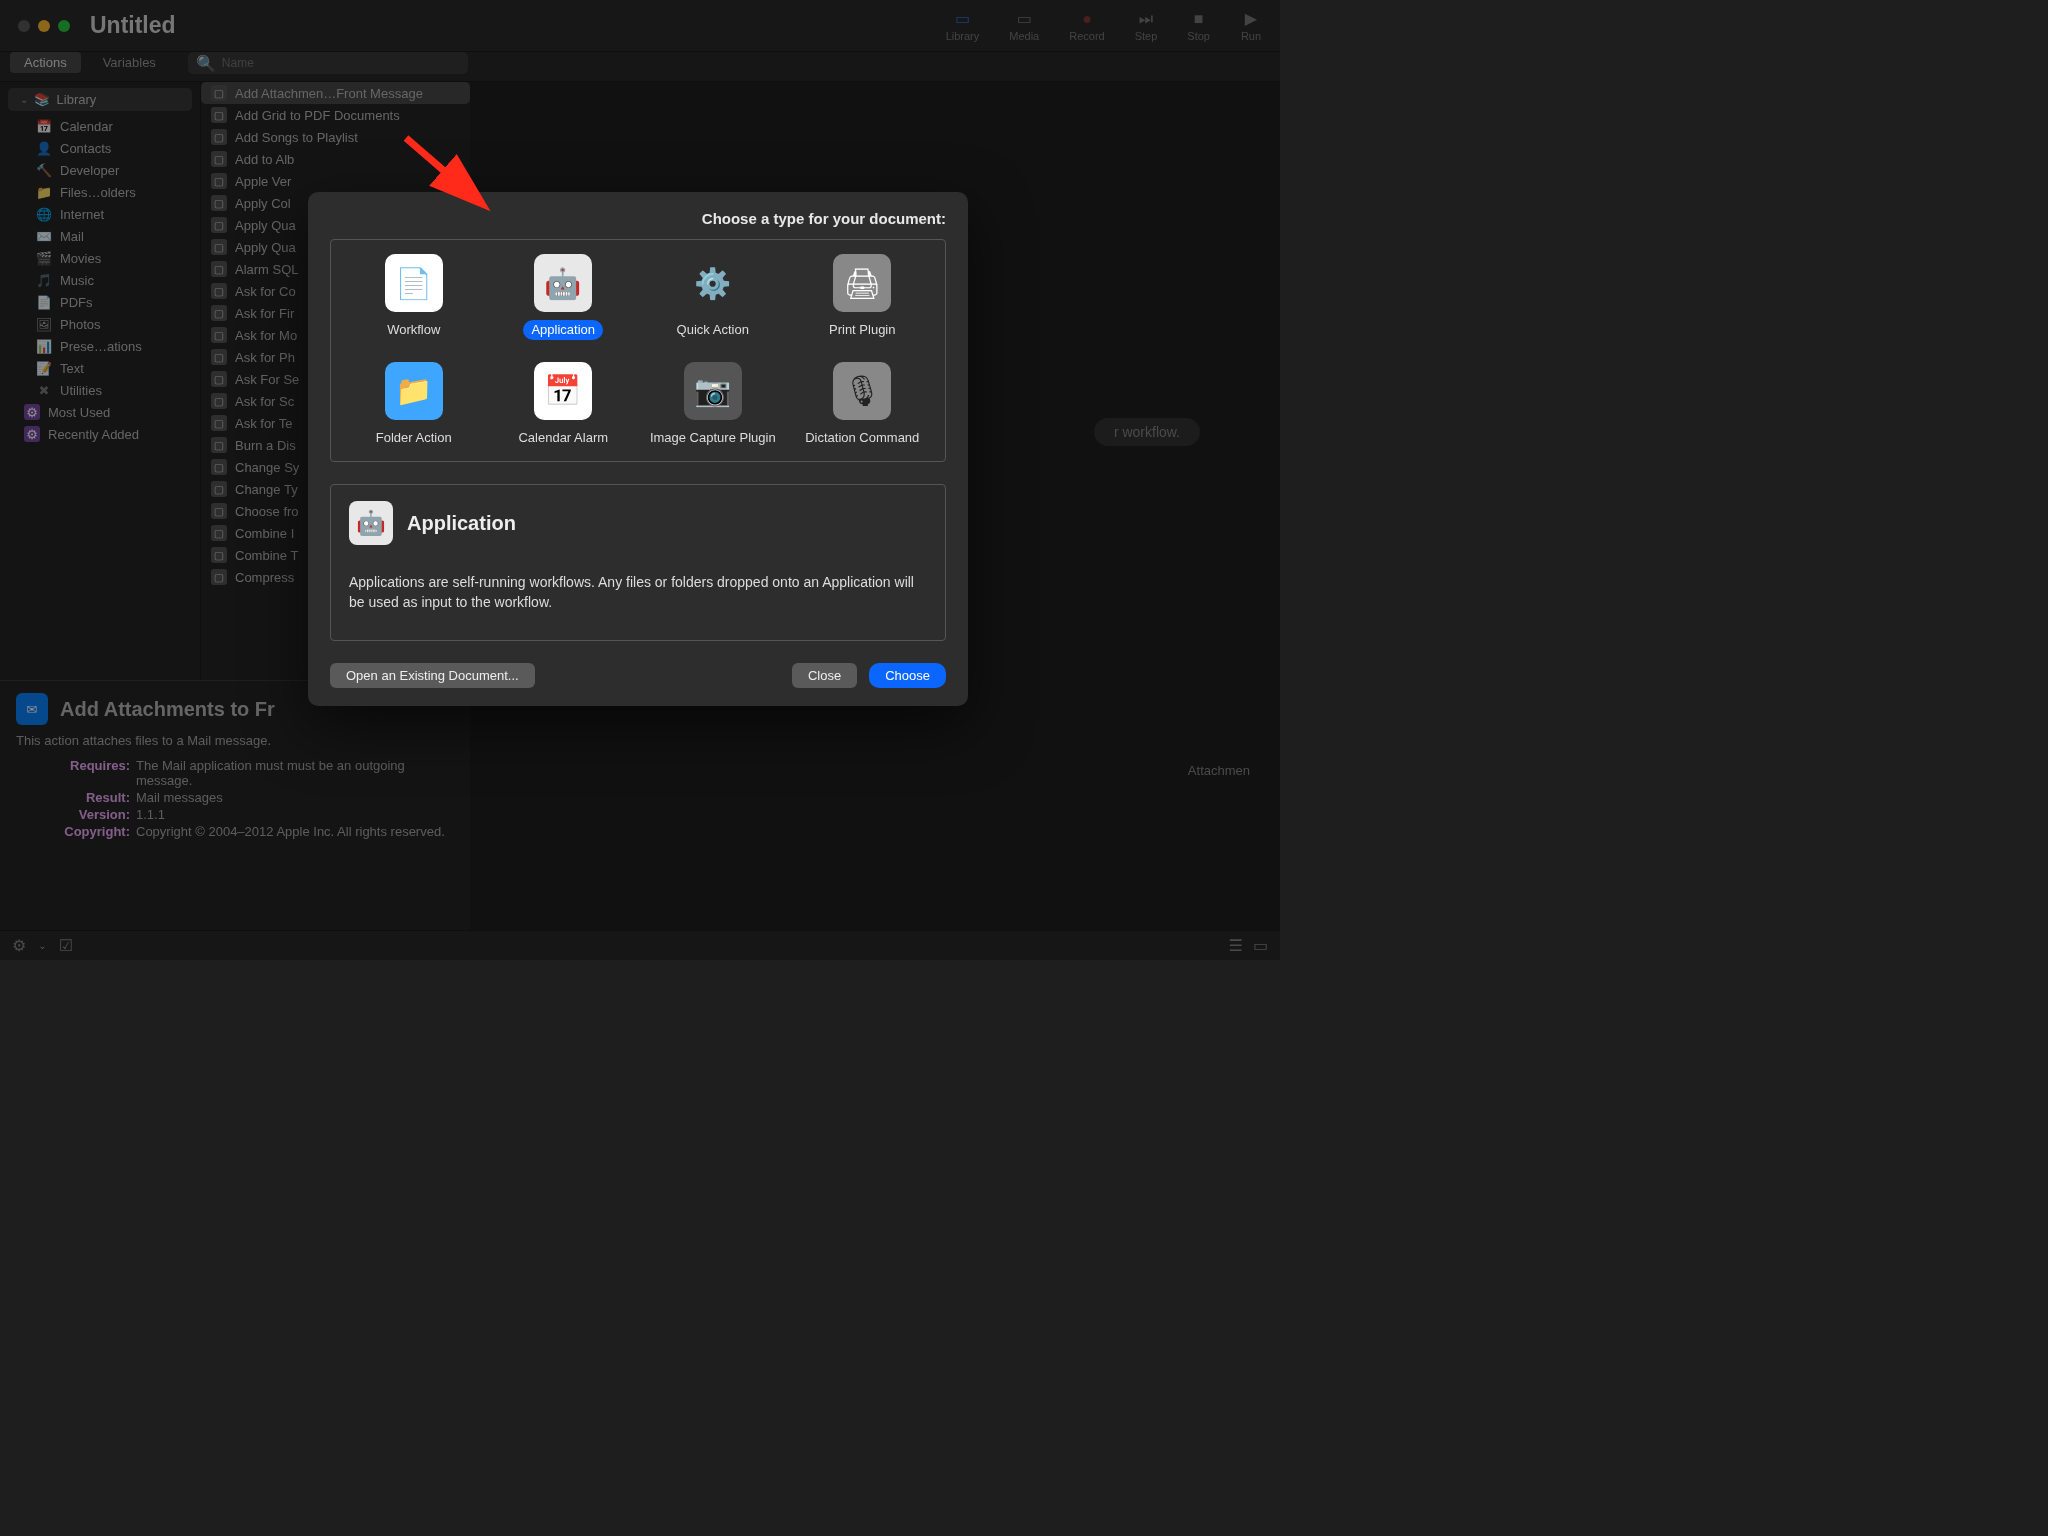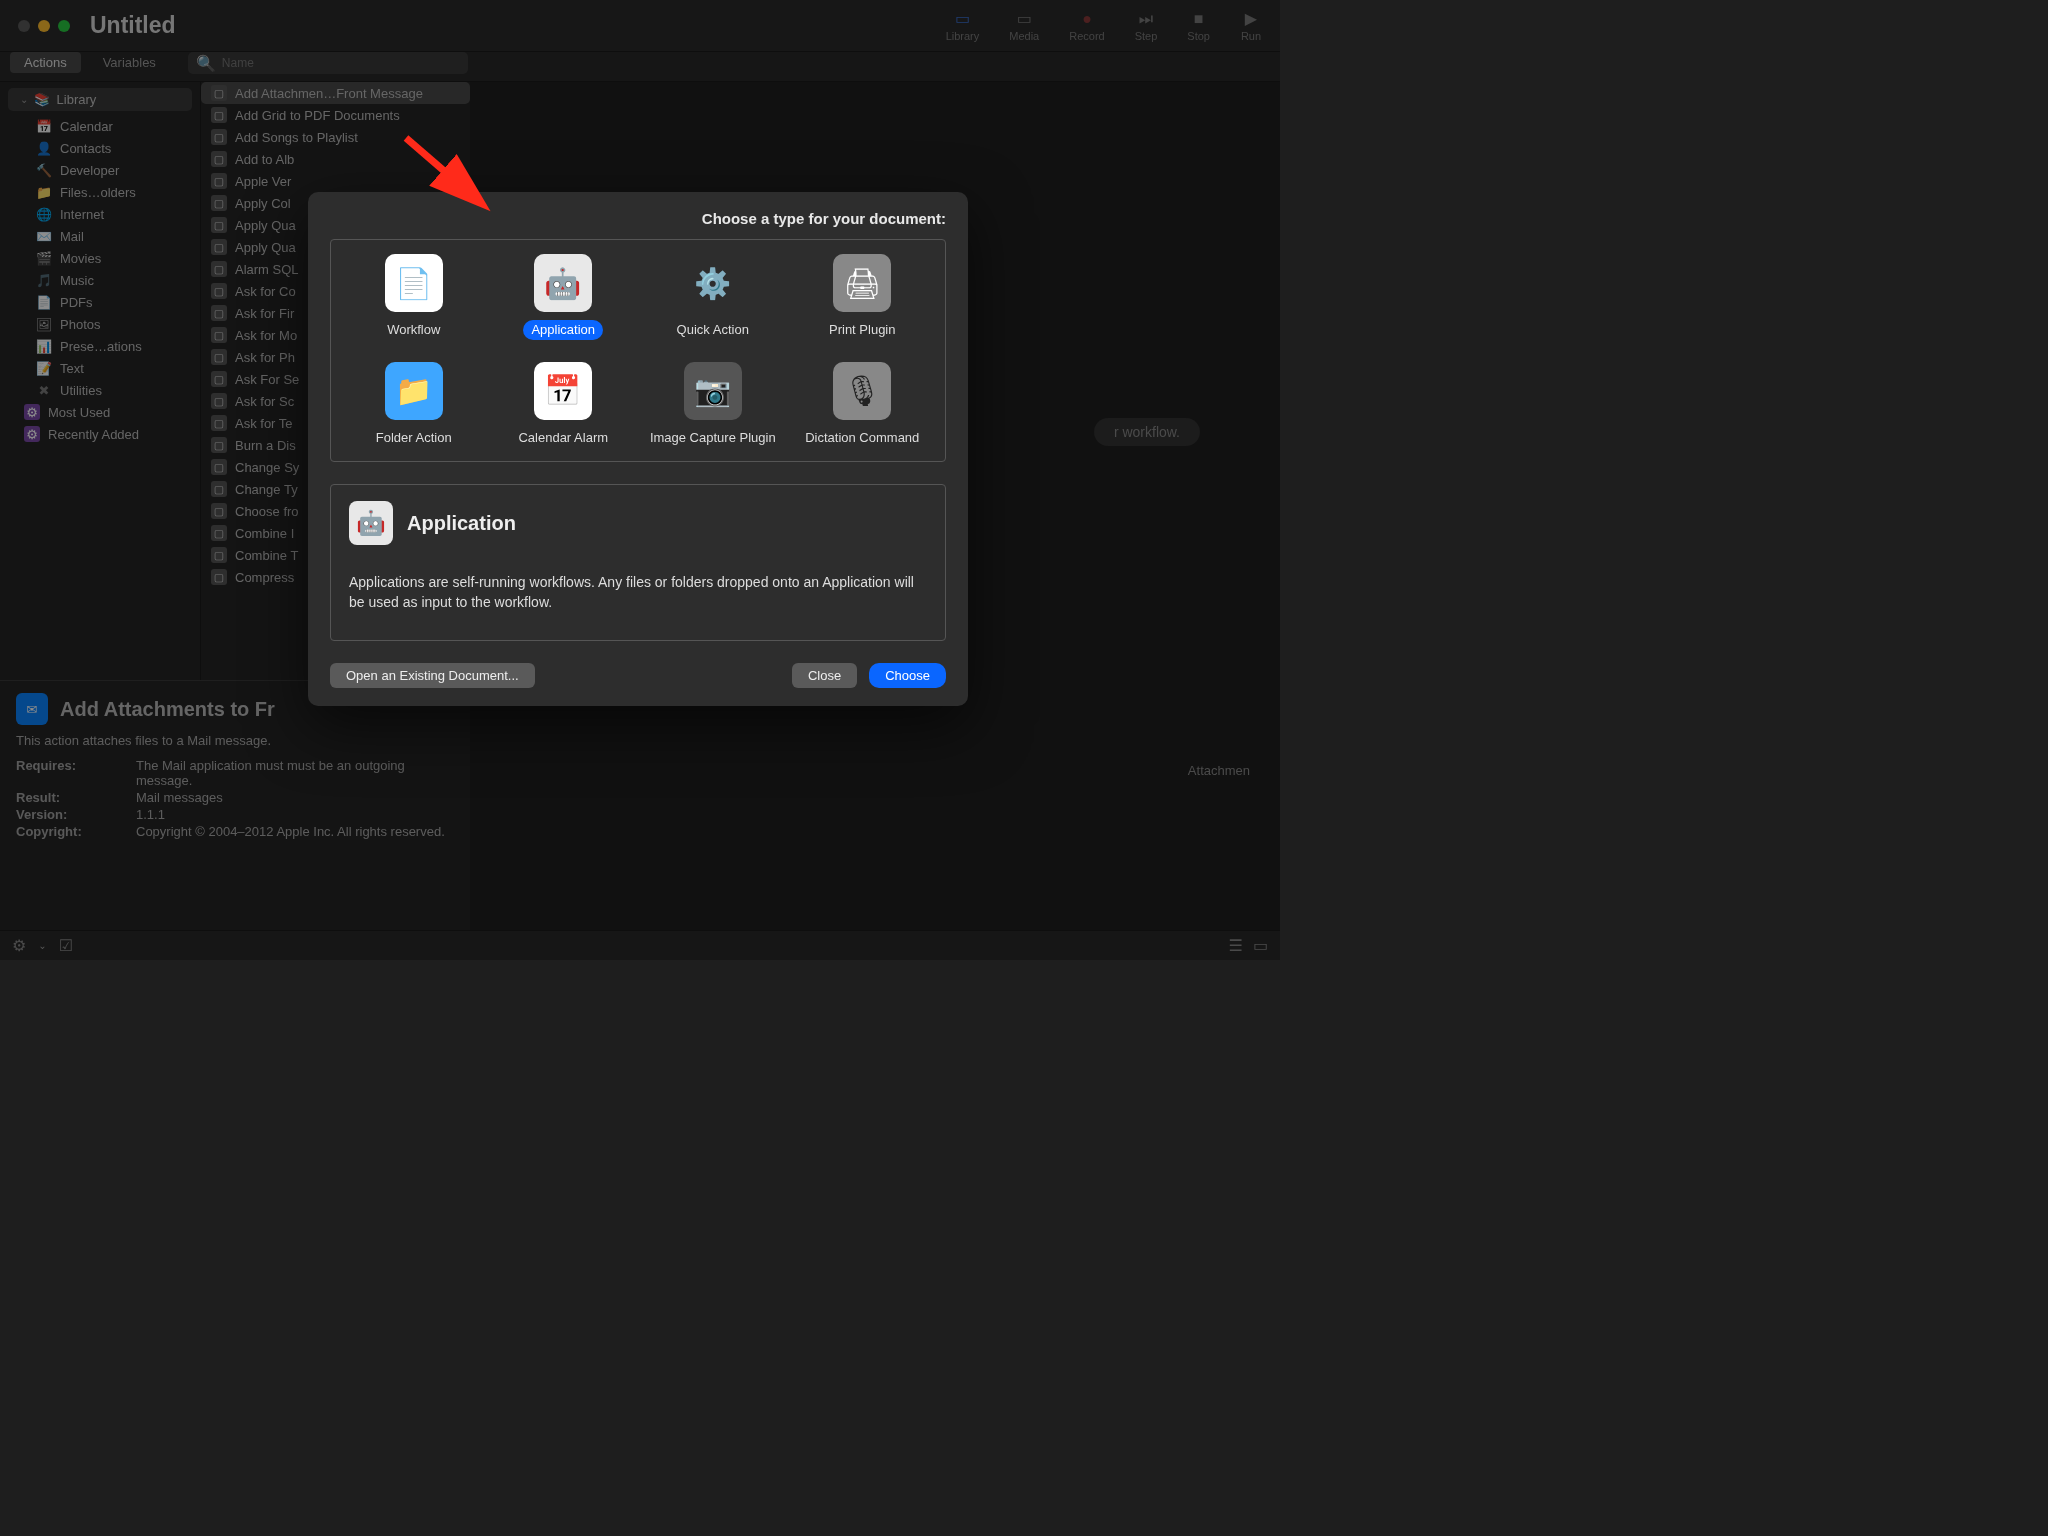--- a/index.html
+++ b/index.html
@@ -41,21 +41,21 @@
 .placeholder-pill { position: absolute; top: 336px; right: 80px; background: #333; padding: 6px 20px; border-radius: 20px; font-size: 14px; color: #888; }
 
 
 .info-panel { position: absolute; bottom: 30px; left: 0; width: 470px; height: 250px; background: #262626; border-top: 1px solid #3a3a3a; padding: 12px 16px; font-size: 13px; color: #a8a8a8; }
 .info-title { display: flex; align-items: center; gap: 12px; }
 .info-title-icon { width: 32px; height: 32px; background: #0a84ff; border-radius: 6px; display: flex; align-items: center; justify-content: center; color: #fff; }
 .info-title h2 { font-size: 20px; color: #b8b8b8; font-weight: 600; }
 .info-desc { margin-top: 8px; font-size: 13px; }
 .info-meta { margin-top: 10px; }
 .info-meta-row { display: flex; margin-bottom: 2px; }
-.info-meta-key { width: 120px; text-align: left; font-weight: 600; color: #a3a3a3; padding-right: 6px; }
+.info-meta-key { width: 120px; text-align: right; font-weight: 600; color: #f0abfc; padding-right: 6px; }
 .info-meta-val { flex: 1; }
 .log-header { position: absolute; bottom: 182px; right: 30px; font-size: 13px; color: #888; }
 
 
 .statusbar { position: absolute; bottom: 0; left: 0; right: 0; height: 30px; background: #282828; border-top: 1px solid #1a1a1a; display: flex; align-items: center; padding: 0 12px; gap: 12px; color: #888; }
 
 
 .dim { position: absolute; inset: 0; background: rgba(0,0,0,0.45); }
 .modal { position: absolute; left: 308px; top: 192px; width: 660px; background: #2d2d2d; border-radius: 10px; padding: 18px 22px 18px; box-shadow: 0 20px 60px rgba(0,0,0,0.6); }
 .modal-title { font-size: 15px; font-weight: 700; color: #e8e8e8; margin-bottom: 12px; text-align: right; }

